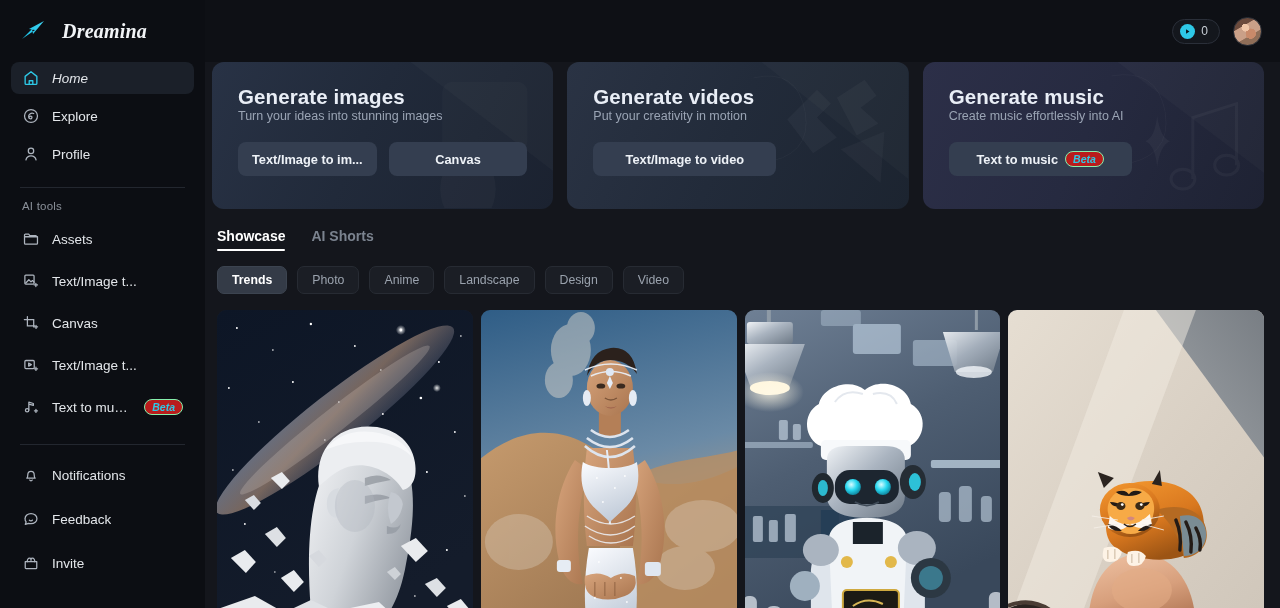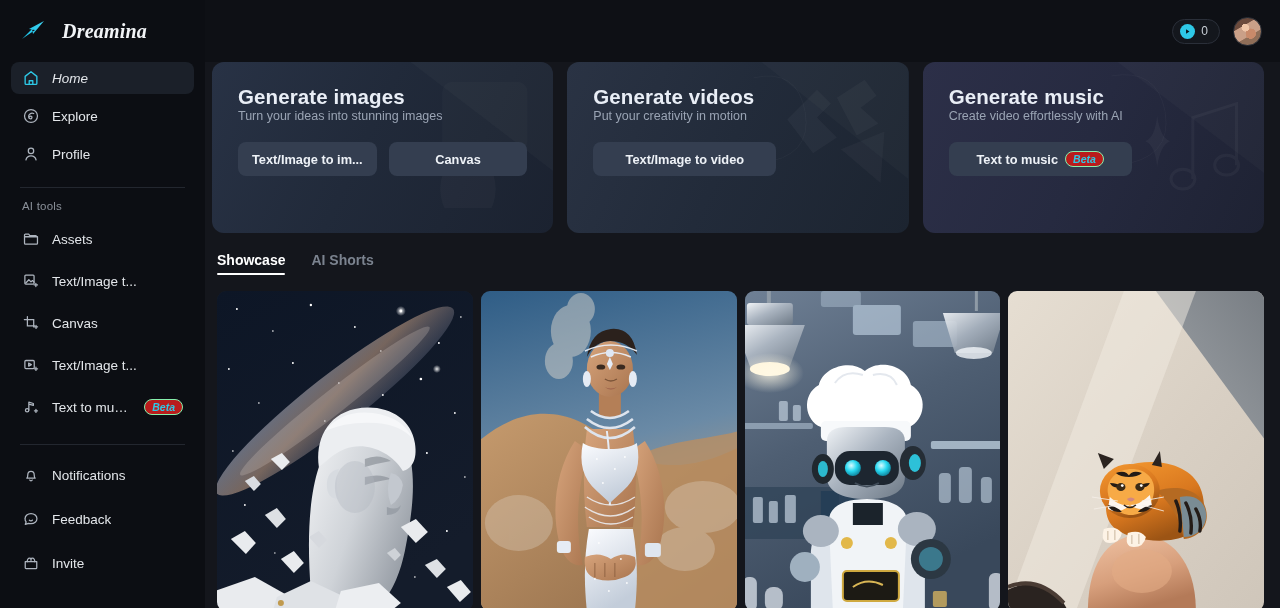--- a/index.html
+++ b/index.html
@@ -85,21 +85,21 @@
       radial-gradient(circle at 62% 58%, #c98a6a 0 22%, transparent 23%),
       linear-gradient(150deg,#6b4a3c 0 30%,#caa088 32% 62%,#8f6e58 64% 100%);
     border: 1px solid #2b3039; cursor: pointer; overflow:hidden;
   }
 
   .content { padding: 0 16px 0 7px; }
 
   
   .hero-row { display: flex; gap: 14px; }
   .hero {
-    flex: 1; height: 171px; border-radius: 12px;
+    flex: 1; height: 147px; border-radius: 12px;
     padding: 23px 26px 0 26px; position: relative; overflow: hidden;
     cursor: pointer;
   }
   .hero-images {
     background:
       linear-gradient(115deg,#283245 0%, #212a3a 45%, #1b2230 100%);
   }
   .hero-videos {
     background:
       linear-gradient(115deg,#2a3344 0%, #222b3a 48%, #1c2430 100%);
@@ -337,35 +337,43 @@
             <path d="M196 0 L344 0 L344 112 Z" fill="#ffffff" opacity="0.022"></path>
             <path d="M224 80 q10 -4 12 -26 q3 22 13 26 q-10 4 -13 26 q-2 -22 -12 -26Z" fill="#ffffff" opacity="0.04"></path>
             <g fill="none" stroke="#ffffff" stroke-width="3" opacity="0.035">
               <path d="M272 118 V56 l44 -14 v62"></path>
               <ellipse cx="262" cy="118" rx="12" ry="10"></ellipse>
               <ellipse cx="306" cy="104" rx="12" ry="10"></ellipse>
             </g>
             <path d="M190 14 q46 -8 54 36 q8 48 -48 54" fill="none" stroke="#ffffff" stroke-width="1" opacity="0.035"></path>
           </svg>
           <h2>Generate music</h2>
-          <p>Create video effortlessly with AI</p>
+          <p>Create music effortlessly into AI</p>
           <div class="hero-btns">
             <div class="hero-btn music">
               <span>Text to music</span>
               <span class="beta-pill">Beta</span>
             </div>
           </div>
         </section>
       </div>
 
       <div class="tabs">
         <div class="tab active">Showcase</div>
         <div class="tab">AI Shorts</div>
       </div>
 
+      <div class="chips">
+        <div class="chip active">Trends</div>
+        <div class="chip">Photo</div>
+        <div class="chip">Anime</div>
+        <div class="chip">Landscape</div>
+        <div class="chip">Design</div>
+        <div class="chip">Video</div>
+      </div>
 
       <div class="gallery">
 
         <div class="card">
           <svg viewBox="0 0 260 320" preserveAspectRatio="xMidYMid slice">
             <defs>
               <linearGradient id="sky1" x1="0" y1="0" x2="0.5" y2="1">
                 <stop offset="0" stop-color="#0d1626"></stop>
                   <stop offset="1" stop-color="#141c2b"></stop>
               </linearGradient>

